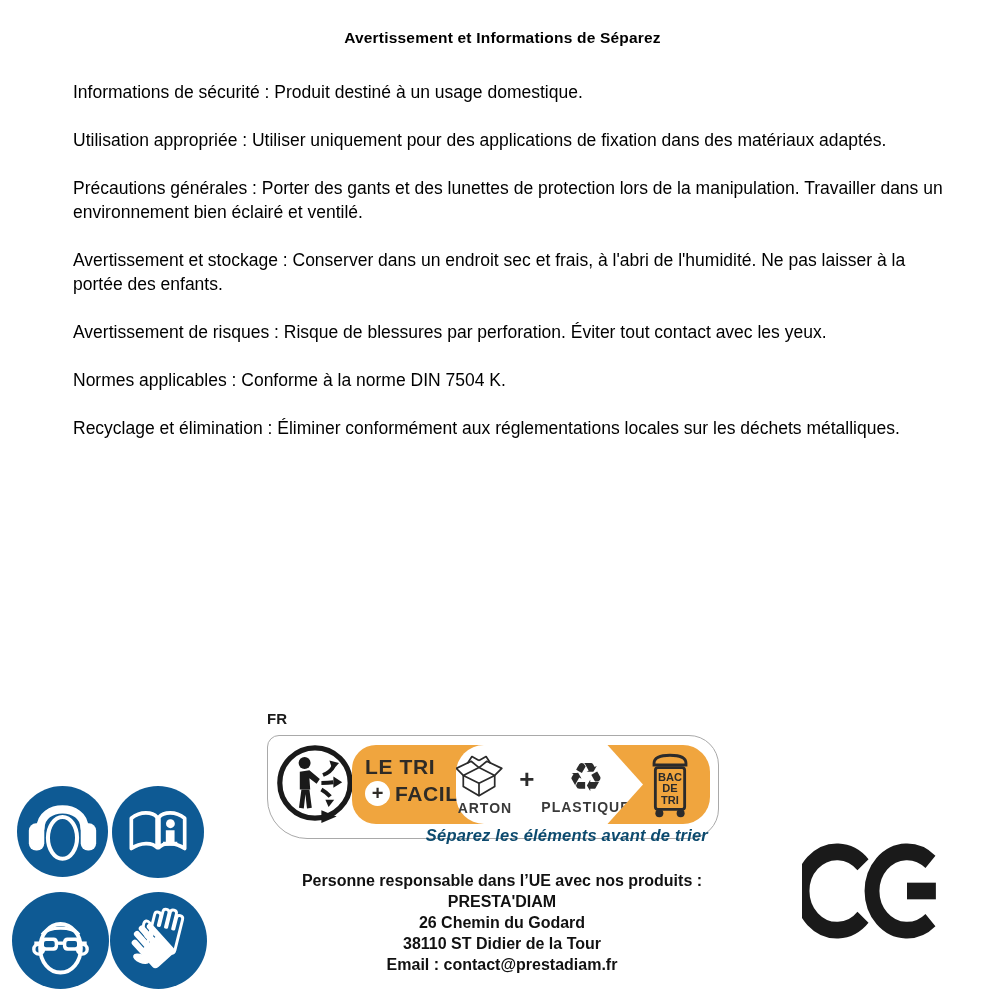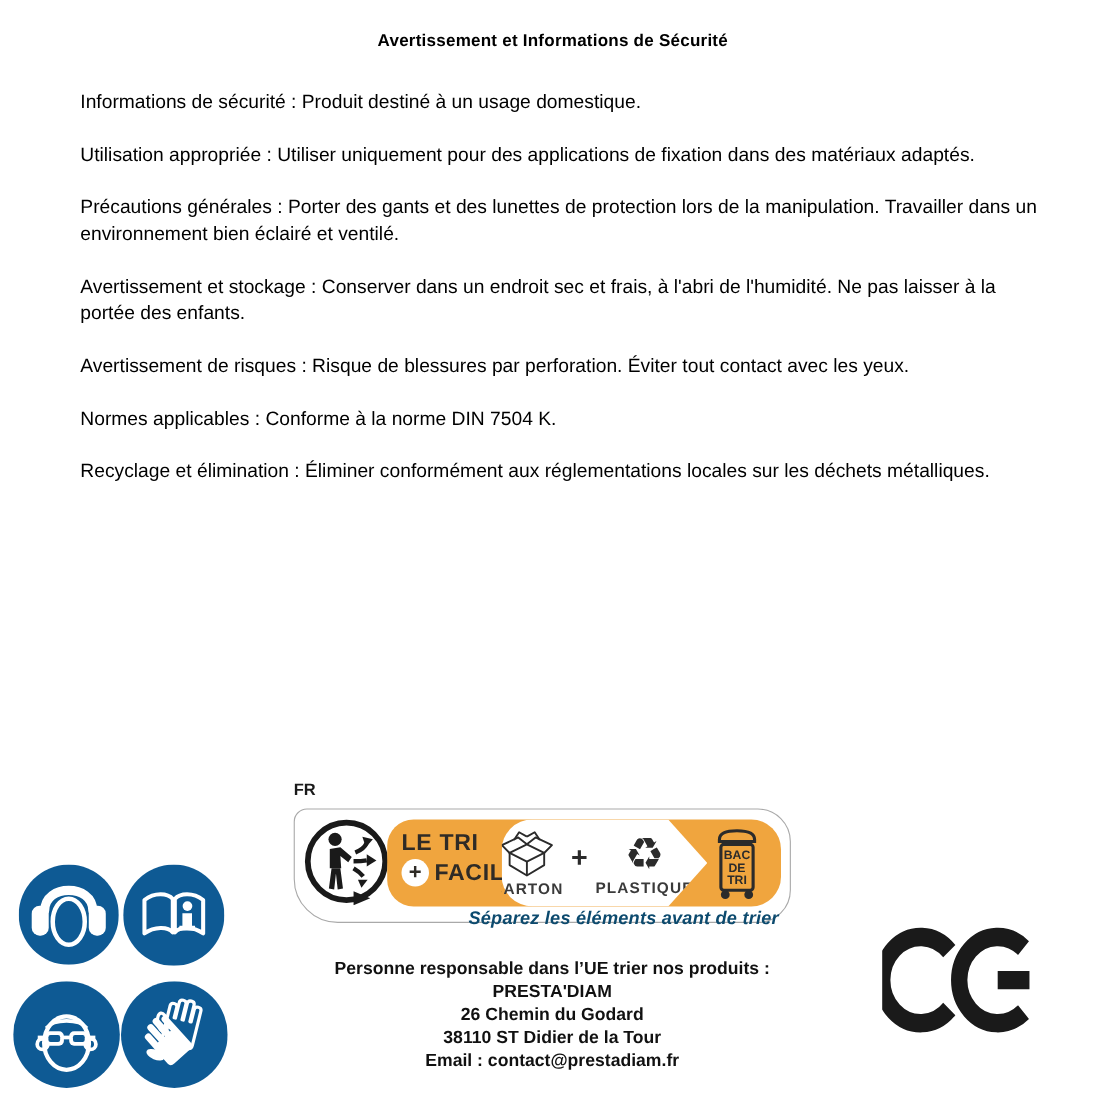--- a/index.html
+++ b/index.html
@@ -67,21 +67,21 @@
   }
 
   
   .ce { position:absolute; left:802px; top:842px; }
 </style>
 </head>
 <body>
 
 <div class="page">
 
-  <div class="title">Avertissement et Informations de Sécurité</div>
+  <div class="title">Avertissement et Informations de Séparez</div>
 
   <div class="body-text">
     <p>Informations de sécurité : Produit destiné à un usage domestique.</p>
     <p>Utilisation appropriée : Utiliser uniquement pour des applications de fixation dans des matériaux adaptés.</p>
     <p>Précautions générales : Porter des gants et des lunettes de protection lors de la manipulation. Travailler dans un environnement bien éclairé et ventilé.</p>
     <p>Avertissement et stockage : Conserver dans un endroit sec et frais, à l'abri de l'humidité. Ne pas laisser à la portée des enfants.</p>
     <p>Avertissement de risques : Risque de blessures par perforation. Éviter tout contact avec les yeux.</p>
     <p>Normes applicables : Conforme à la norme DIN 7504 K.</p>
     <p>Recyclage et élimination : Éliminer conformément aux réglementations locales sur les déchets métalliques.</p>
   </div>
@@ -188,21 +188,21 @@
           <text class="bin-text" x="30" y="49" text-anchor="middle" font-size="12.5" fill="#2b2b2b">DE</text>
           <text class="bin-text" x="30" y="62" text-anchor="middle" font-size="12.5" fill="#2b2b2b">TRI</text>
         </svg>
       </div>
     </div>
 
     <div class="caption">Séparez les éléments avant de trier</div>
   </div>
 
   <div class="responsible">
-    <div>Personne responsable dans l’UE trier nos produits :</div>
+    <div>Personne responsable dans l’UE avec nos produits :</div>
     <div>PRESTA'DIAM</div>
     <div>26 Chemin du Godard</div>
     <div>38110 ST Didier de la Tour</div>
     <div>Email : contact@prestadiam.fr</div>
   </div>
 
   <svg class="ce" width="140" height="98" viewBox="0 0 160 100" preserveAspectRatio="none" aria-label="CE">
     <path d="M69.7 23.2 A40 40 0 1 0 69.7 76.8" fill="none" stroke="#1a1a1a" stroke-width="17"></path>
     <path d="M146.8 20.3 A40 40 0 1 0 146.8 79.7" fill="none" stroke="#1a1a1a" stroke-width="17"></path>
     <path d="M120 50 H153" fill="none" stroke="#1a1a1a" stroke-width="17"></path>

